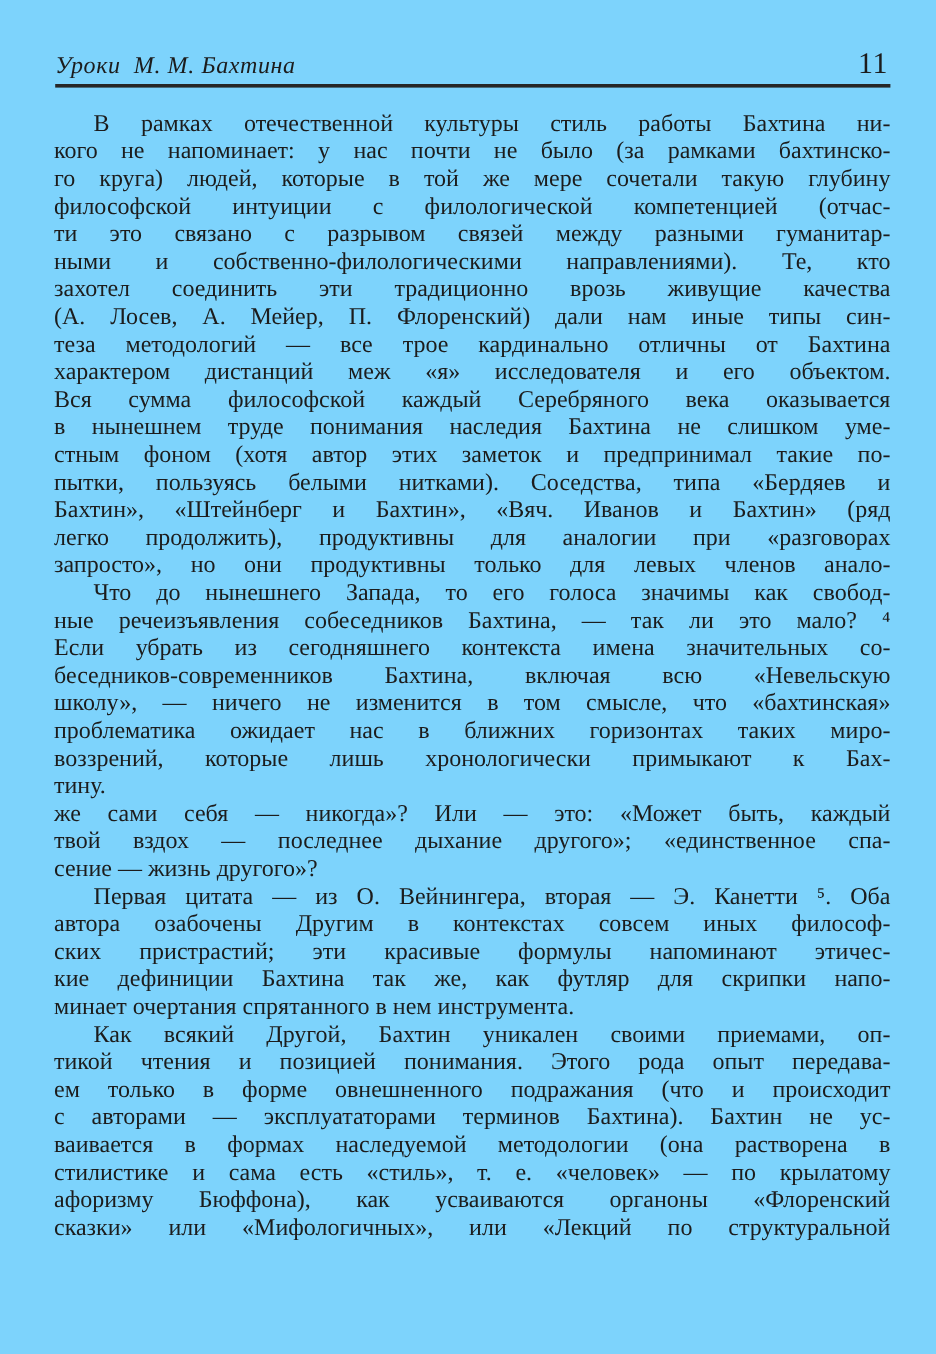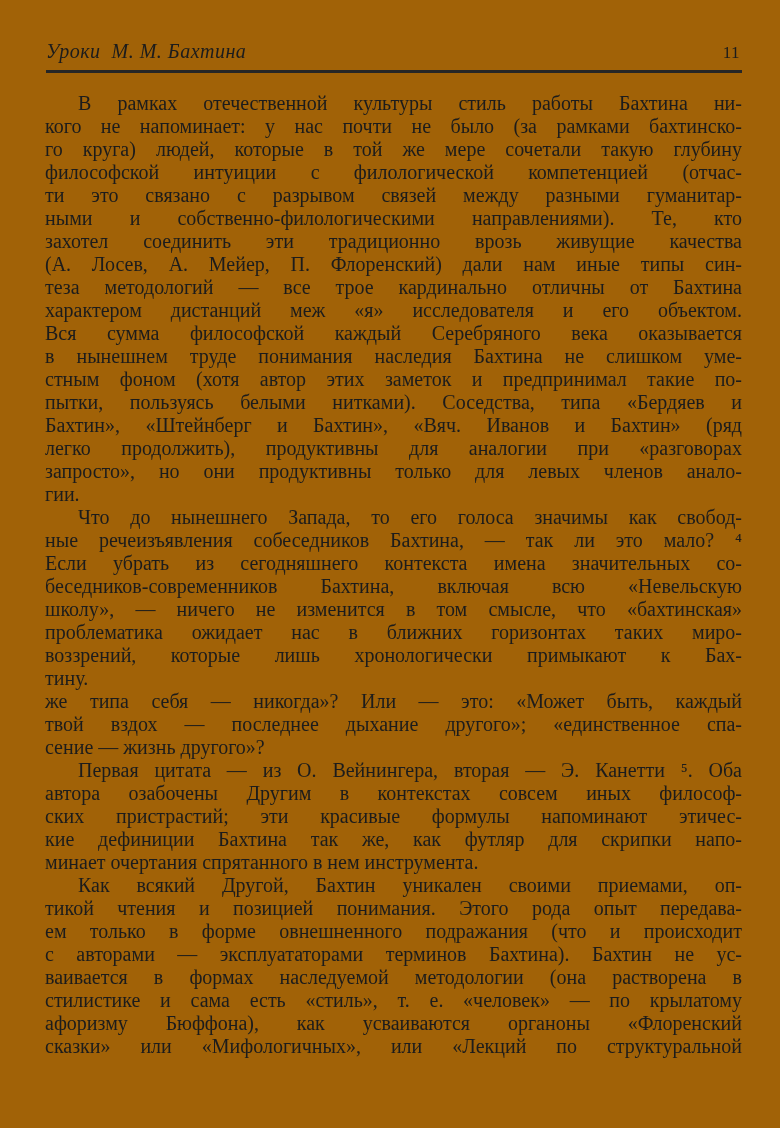--- a/index.html
+++ b/index.html
@@ -4,42 +4,42 @@
 <style>
   html, body {
     margin: 0;
     padding: 0;
     background: #ffffff;
   }
   .page {
     position: relative;
     width: 780px;
     height: 1128px;
-    background: #a16207;
+    background: #7dd3fc;
     overflow: hidden;
     font-family: "Liberation Serif", "DejaVu Serif", serif;
     color: #1c1c1c;
   }
   .page-header {
     position: absolute;
     left: 46px;
     right: 40px;
     top: 40px;
     display: flex;
     justify-content: space-between;
     align-items: baseline;
   }
   .running-title {
     font-style: italic;
     font-size: 20px;
     letter-spacing: 0.5px;
     white-space: pre;
   }
   .page-number {
-    font-size: 17px;
+    font-size: 25px;
     letter-spacing: 0.5px;
   }
   .header-rule {
     position: absolute;
     left: 46px;
     right: 38px;
     top: 70px;
     height: 3px;
     background: #262626;
     border: 0;
@@ -93,34 +93,33 @@
         <div class="line">(А. Лосев, А. Мейер, П. Флоренский) дали нам иные типы син-</div>
         <div class="line">теза методологий — все трое кардинально отличны от Бахтина</div>
         <div class="line">характером дистанций меж «я» исследователя и его объектом.</div>
         <div class="line">Вся сумма философской каждый Серебряного века оказывается</div>
         <div class="line">в нынешнем труде понимания наследия Бахтина не слишком уме-</div>
         <div class="line">стным фоном (хотя автор этих заметок и предпринимал такие по-</div>
         <div class="line">пытки, пользуясь белыми нитками). Соседства, типа «Бердяев и</div>
         <div class="line">Бахтин», «Штейнберг и Бахтин», «Вяч. Иванов и Бахтин» (ряд</div>
         <div class="line">легко продолжить), продуктивны для аналогии при «разговорах</div>
         <div class="line">запросто», но они продуктивны только для левых членов анало-</div>
-        <div class="line flush">гии.</div>
       </div>
       <div class="para">
         <div class="line first">Что до нынешнего Запада, то его голоса значимы как свобод-</div>
         <div class="line">ные речеизъявления собеседников Бахтина, — так ли это мало? ⁴</div>
         <div class="line">Если убрать из сегодняшнего контекста имена значительных со-</div>
         <div class="line">беседников-современников Бахтина, включая всю «Невельскую</div>
         <div class="line">школу», — ничего не изменится в том смысле, что «бахтинская»</div>
         <div class="line">проблематика ожидает нас в ближних горизонтах таких миро-</div>
         <div class="line">воззрений, которые лишь хронологически примыкают к Бах-</div>
         <div class="line flush">тину.</div>
       </div>
       <div class="para">
-        <div class="line">же типа себя — никогда»? Или — это: «Может быть, каждый</div>
+        <div class="line">же сами себя — никогда»? Или — это: «Может быть, каждый</div>
         <div class="line">твой вздох — последнее дыхание другого»; «единственное спа-</div>
         <div class="line flush">сение — жизнь другого»?</div>
       </div>
       <div class="para">
         <div class="line first">Первая цитата — из О. Вейнингера, вторая — Э. Канетти ⁵. Оба</div>
         <div class="line">автора озабочены Другим в контекстах совсем иных философ-</div>
         <div class="line">ских пристрастий; эти красивые формулы напоминают этичес-</div>
         <div class="line">кие дефиниции Бахтина так же, как футляр для скрипки напо-</div>
         <div class="line flush">минает очертания спрятанного в нем инструмента.</div>
       </div>

